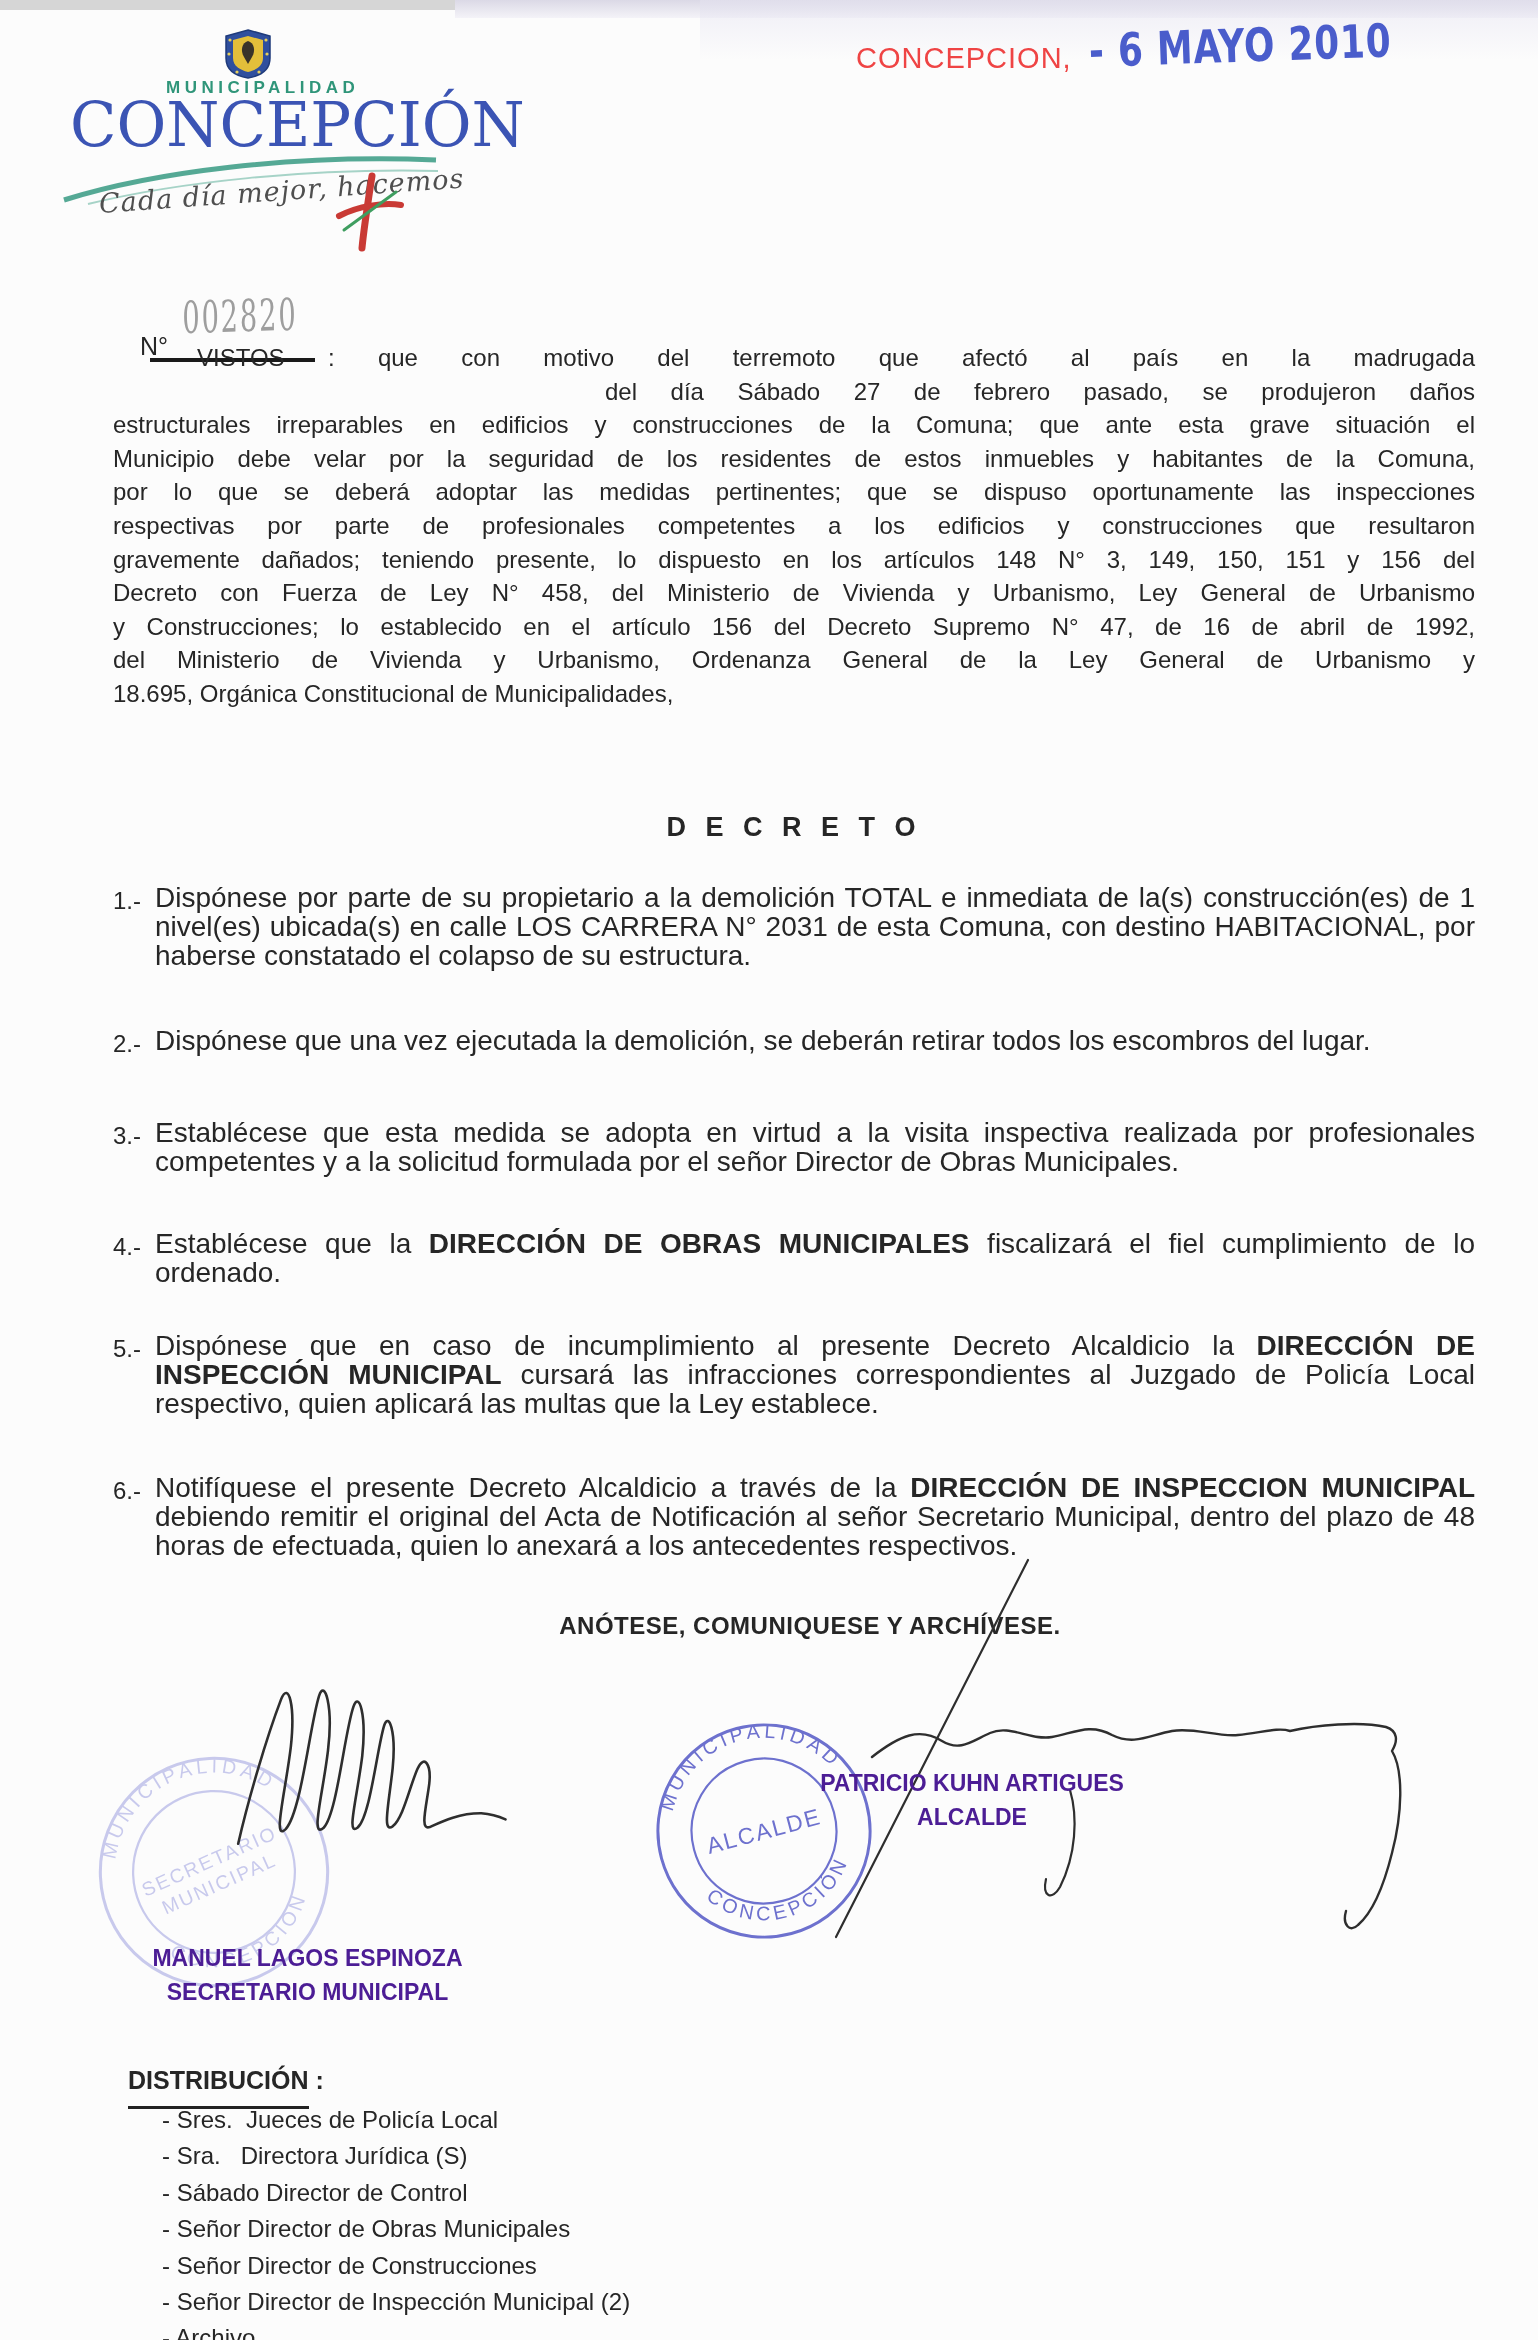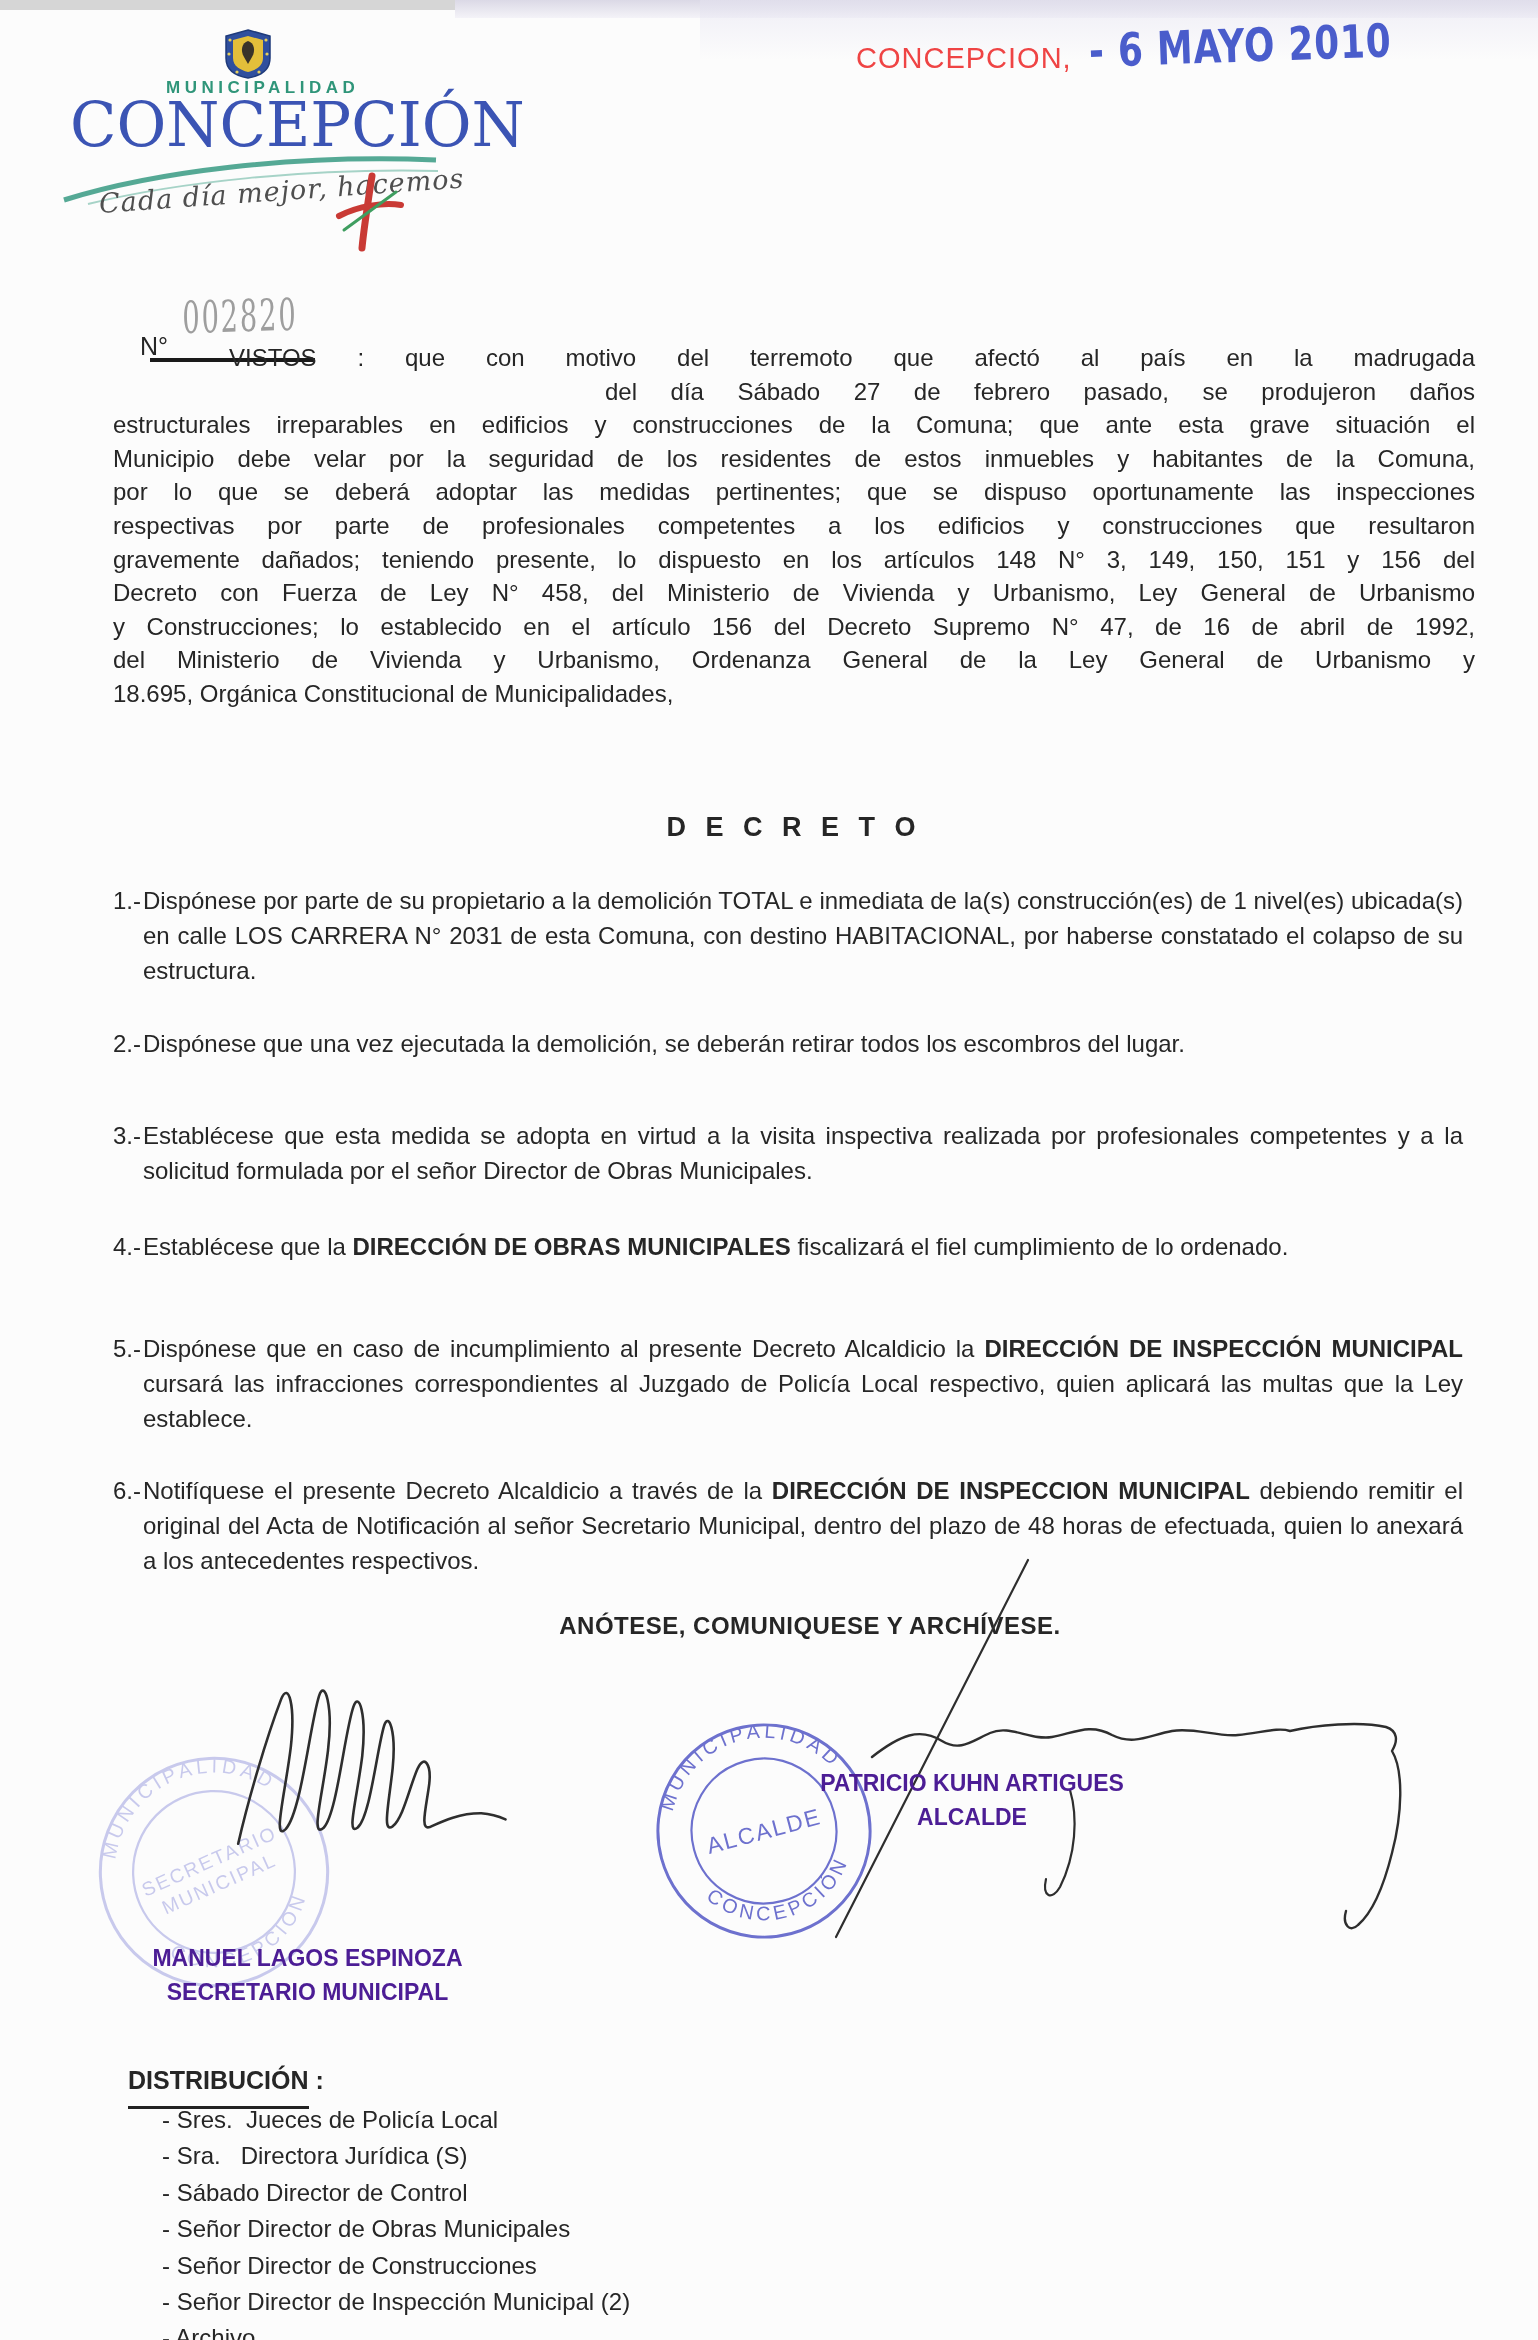--- a/index.html
+++ b/index.html
@@ -27,30 +27,30 @@
 
   
   .num-label{left:140px;top:332px;font-size:25px;}
   .num-stamp{left:182px;top:292px;font-family:"DejaVu Serif",serif;font-size:44px;color:#8e8e8e;
              letter-spacing:3px;transform:scaleX(.62) rotate(-1deg);transform-origin:left top;opacity:.85;}
   .num-line{left:150px;top:358px;width:165px;height:4px;background:#1a1a1a;}
 
   
   .vistos{left:113px;top:341px;width:1362px;font-size:24px;}
   .v-line{height:33.6px;line-height:33.6px;white-space:nowrap;text-align:justify;text-align-last:justify;}
-  .v-0{margin-left:116px;}
+  .v-0{margin-left:84px;}
   .v-1{margin-left:492px;}
   .v-last{text-align:left;text-align-last:left;}
 
   
   .decreto-title{left:113px;top:812px;width:1362px;text-align:center;font-size:27px;font-weight:bold;
                  letter-spacing:6px;}
   .item{left:113px;width:1362px;}
   .item-num{position:absolute;left:0;top:0;font-size:24px;line-height:35px;}
-  .item-text{margin-left:30px;width:1320px;font-size:24px;line-height:35px;text-align:justify;}
+  .item-text{margin-left:42px;width:1320px;font-size:28px;line-height:29px;text-align:justify;}
   .b{font-weight:bold;}
   .closing{left:400px;top:1612px;width:820px;text-align:center;font-size:24px;font-weight:bold;letter-spacing:.5px;}
 
   
   .seal{position:absolute;}
   .seal-ring{fill:none;stroke:#5a5ec8;stroke-width:3px;}
   .seal-ring.thin{stroke-width:2.2px;}
   .seal-arc{font-family:"Liberation Sans",sans-serif;font-size:20px;letter-spacing:4px;fill:#5a5ec8;}
   .seal-center{font-family:"Liberation Sans",sans-serif;font-size:23px;letter-spacing:2px;fill:#5a5ec8;}
   .seal-alcalde{left:645px;top:1712px;width:238px;height:238px;transform:rotate(-15deg);opacity:.88;}

